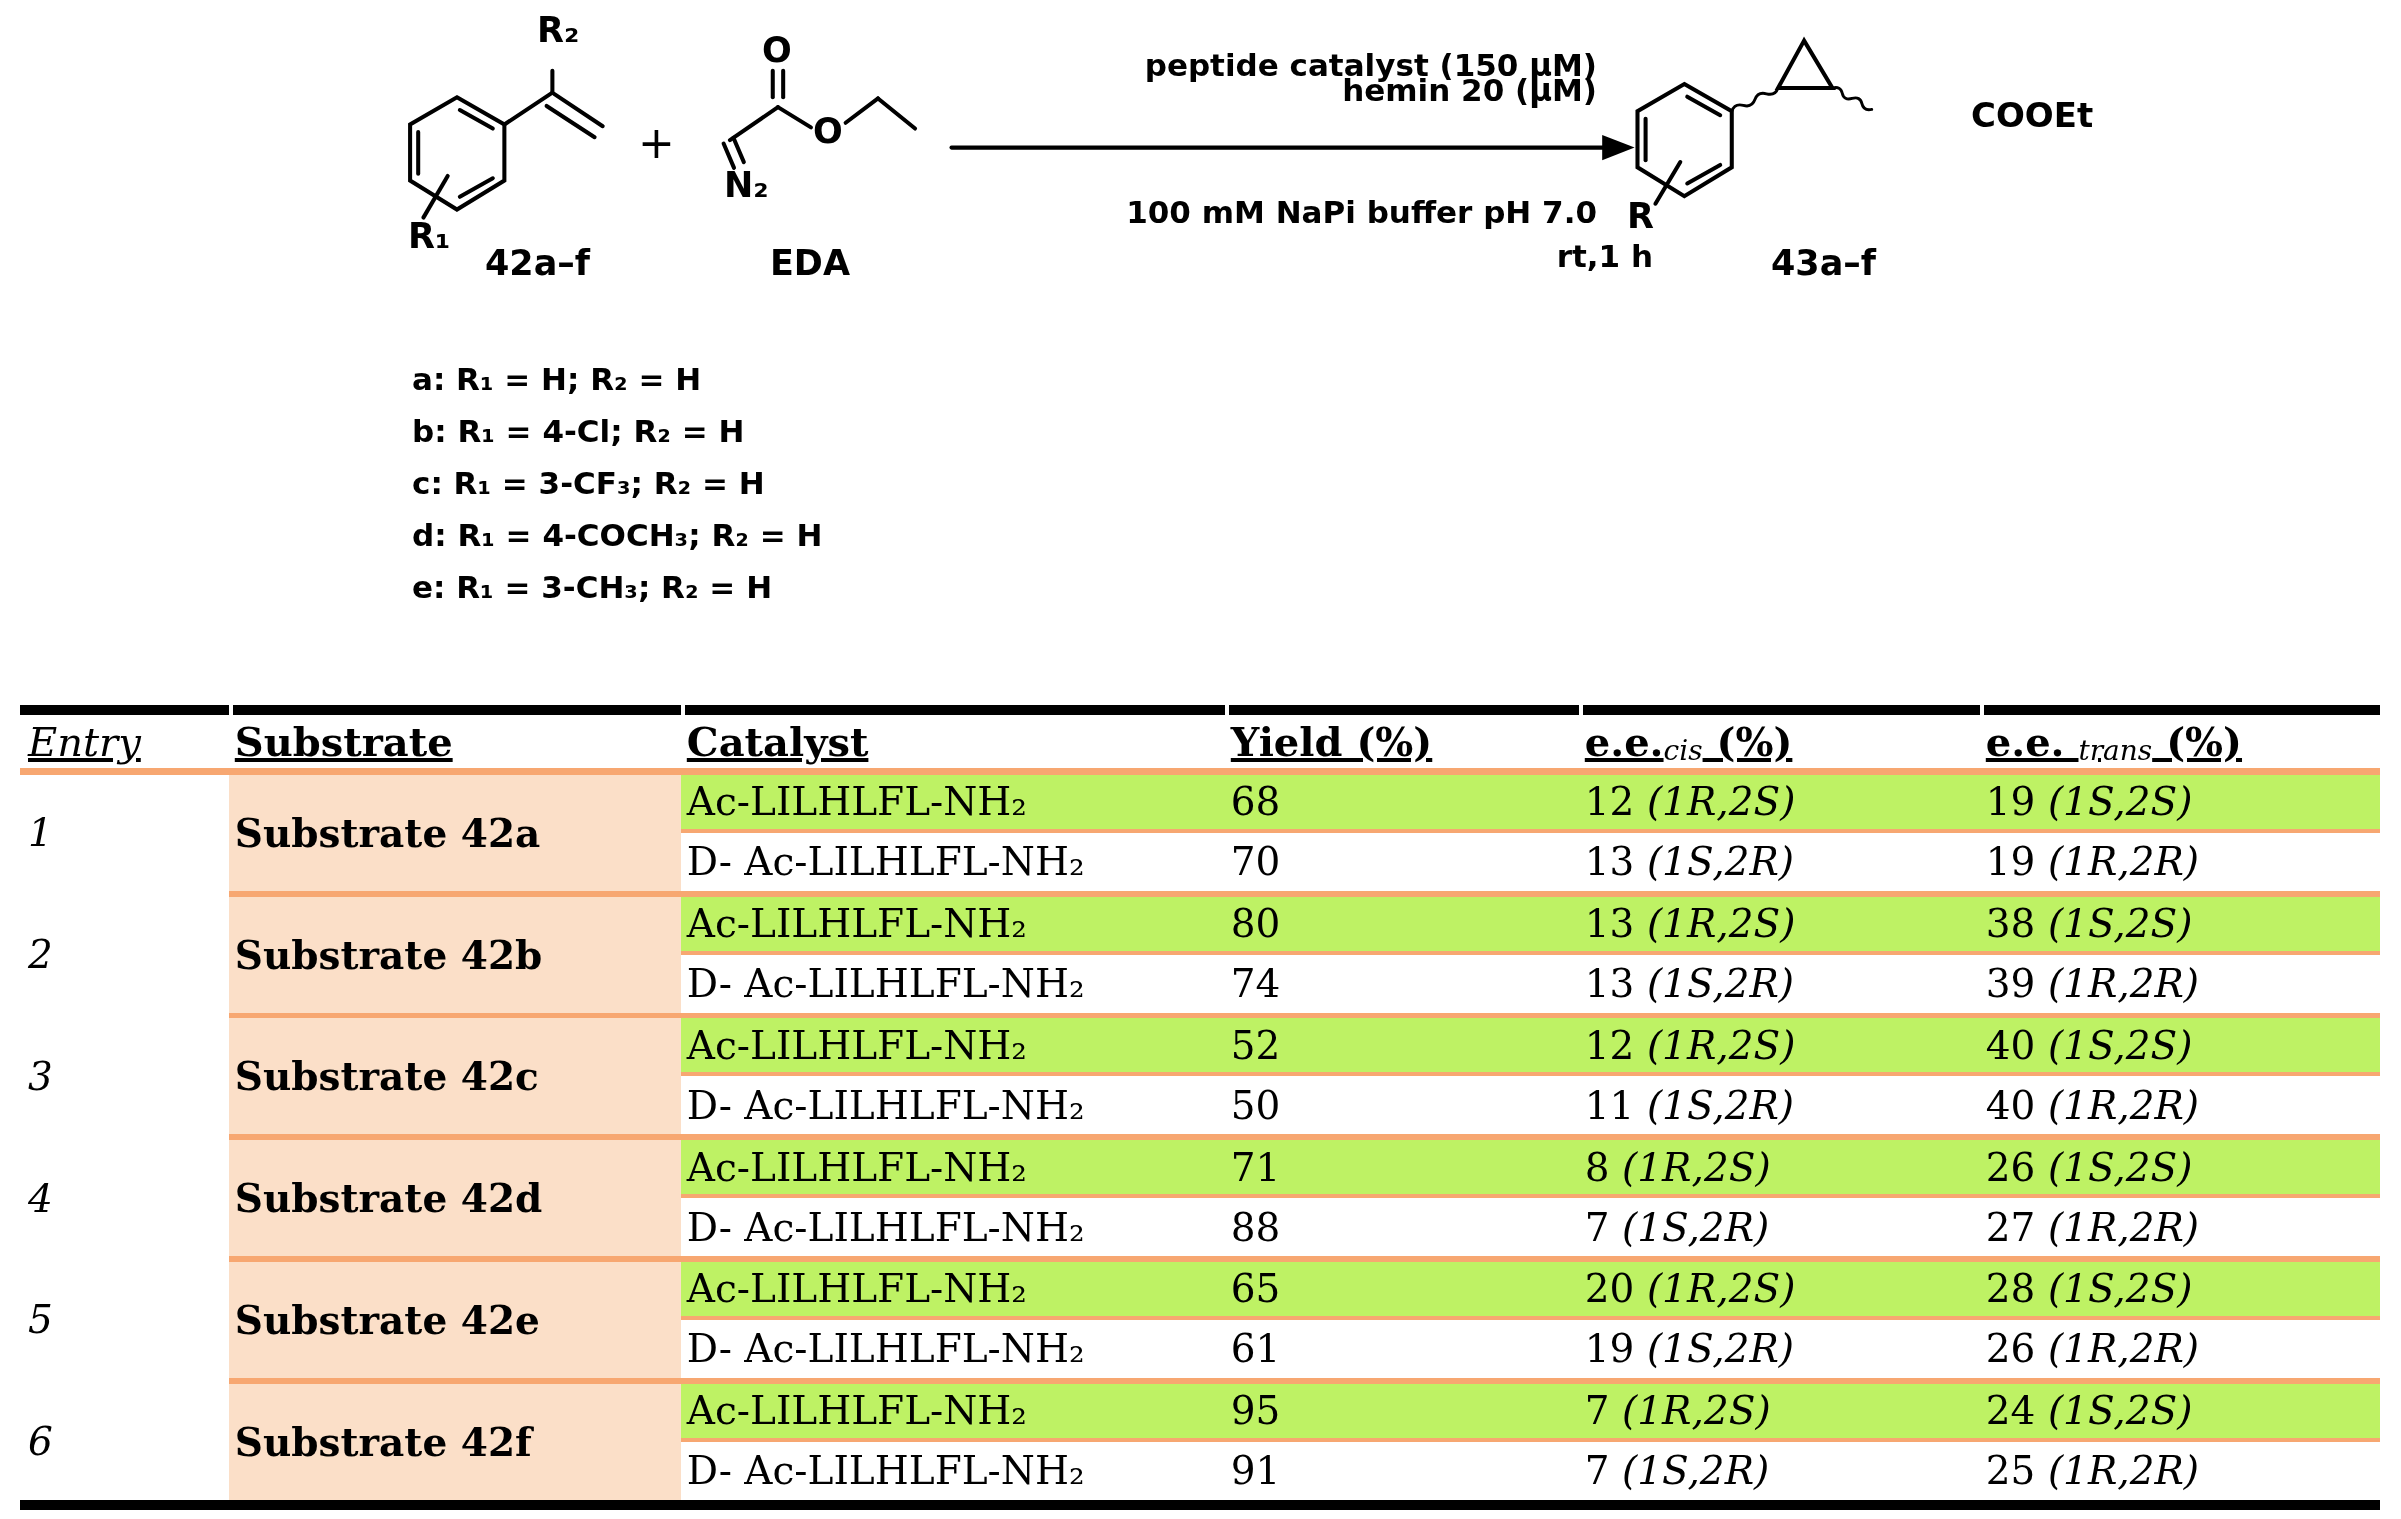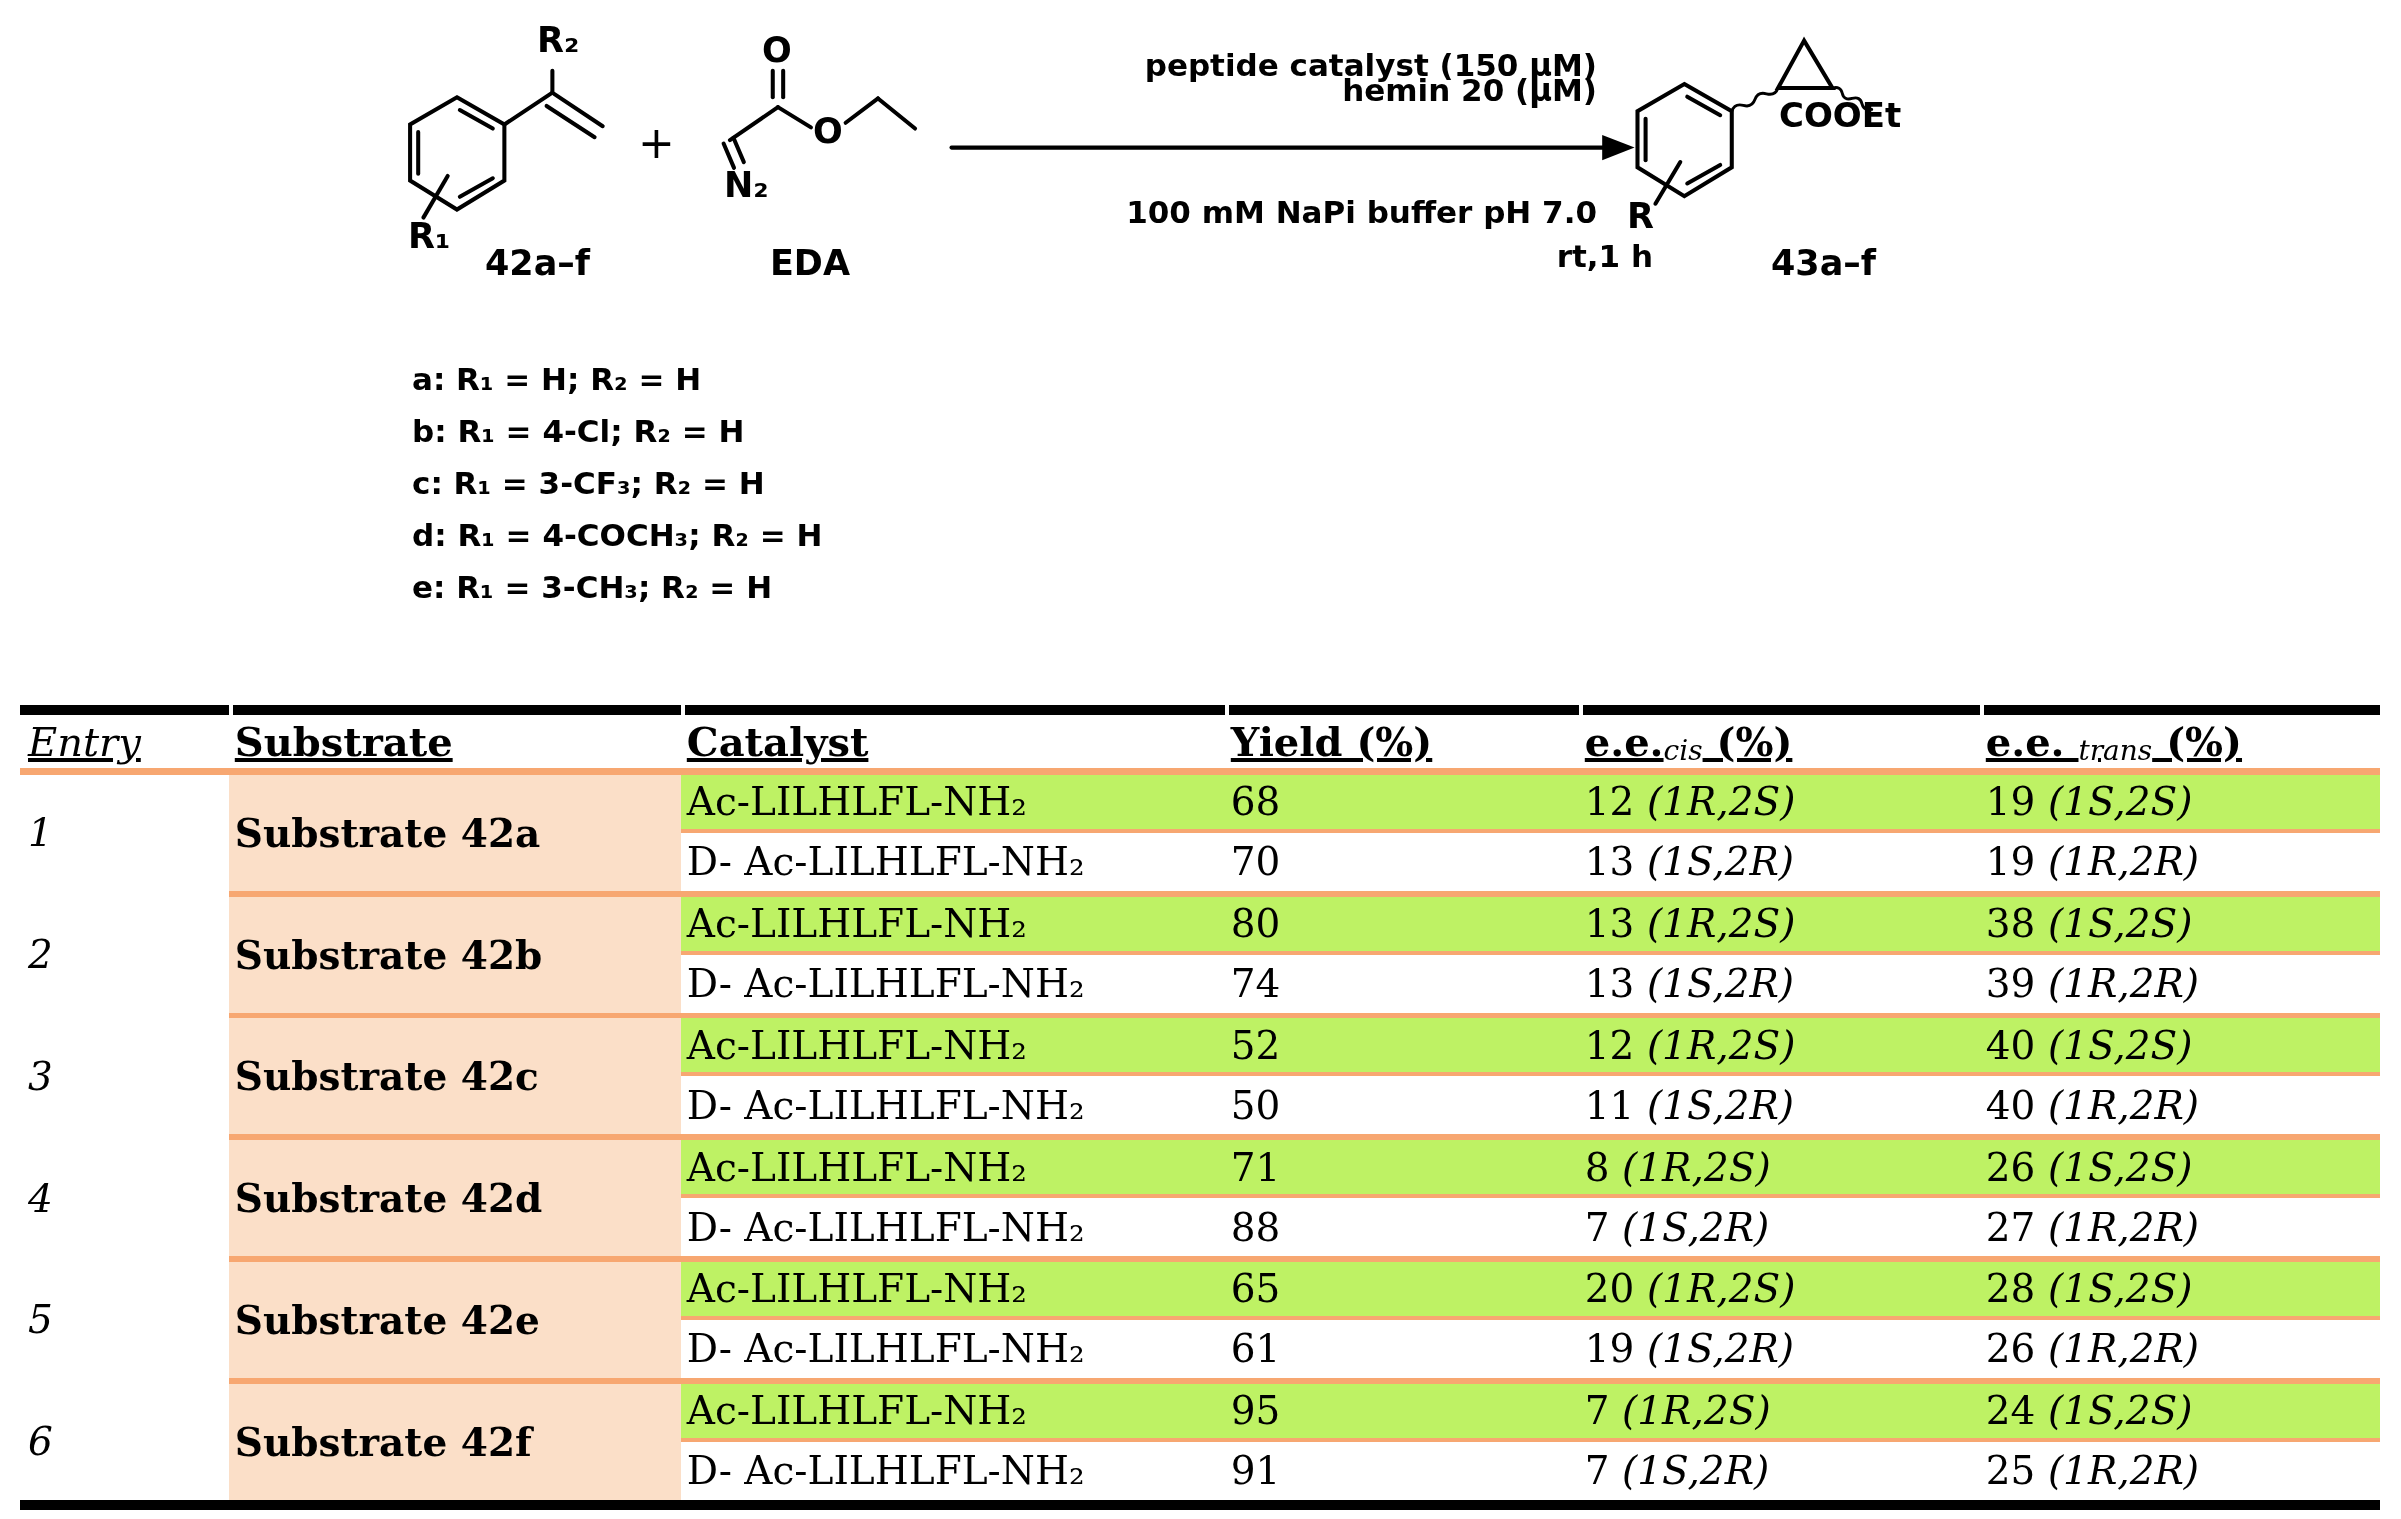--- a/index.html
+++ b/index.html
@@ -74,34 +74,34 @@
       <polygon points="3119,70 3074,152 3168,152"></polygon>
 
       <path stroke-width="5" d="M 2994 192 q 5 -14 20 -10 q 15 4 20 -10 q 5 -14 20 -10 q 15 4 20 -10"></path>
       <path stroke-width="5" d="M 3168 152 q 14 -4 17 9 q 3 13 17 9 q 14 -4 17 9 q 3 13 17 10"></path>
 
       <line x1="2862" y1="352" x2="2905" y2="280"></line>
     </g>
     <polygon fill="#000" points="2770,233 2826,255 2770,277"></polygon>
   </svg>
 
-  <div class="sch f60" style="left:537px;top:22px;">R₂</div>
+  <div class="sch f60" style="left:537px;top:12px;">R₂</div>
   <div class="sch f60" style="left:408px;top:218px;">R₁</div>
   <div class="sch f60 ctr" style="left:483px;top:245px;width:107px;">42a–f</div>
   <div class="sch f76" style="left:638px;top:120px;font-weight:normal;">+</div>
   <div class="sch f60" style="left:762px;top:32px;">O</div>
   <div class="sch f60" style="left:813px;top:113px;">O</div>
   <div class="sch f60" style="left:724px;top:167px;">N₂</div>
   <div class="sch f60 ctr" style="left:752px;top:245px;width:98px;">EDA</div>
   <div class="sch f54 ctr" style="left:961px;top:49px;width:636px;">peptide catalyst (150 μM)</div>
   <div class="sch f54 ctr" style="left:961px;top:74px;width:636px;">hemin 20 (μM)</div>
   <div class="sch f54 ctr" style="left:961px;top:196px;width:636px;">100 mM NaPi buffer pH 7.0</div>
   <div class="sch f54 ctr" style="left:1017px;top:240px;width:636px;">rt,1 h</div>
   <div class="sch f60" style="left:1627px;top:198px;">R</div>
-  <div class="sch f58" style="left:1779px;top:98px;">COOEt</div>
+  <div class="sch f58" style="left:1971px;top:98px;">COOEt</div>
   <div class="sch f60 ctr" style="left:1771px;top:245px;width:104px;">43a–f</div>
 
   <div class="legend">
     <div class="legend-line">a: R₁ = H; R₂ = H</div>
     <div class="legend-line">b: R₁ = 4-Cl; R₂ = H</div>
     <div class="legend-line">c: R₁ = 3-CF₃; R₂ = H</div>
     <div class="legend-line">d: R₁ = 4-COCH₃; R₂ = H</div>
     <div class="legend-line">e: R₁ = 3-CH₃; R₂ = H</div>
   </div>
 

